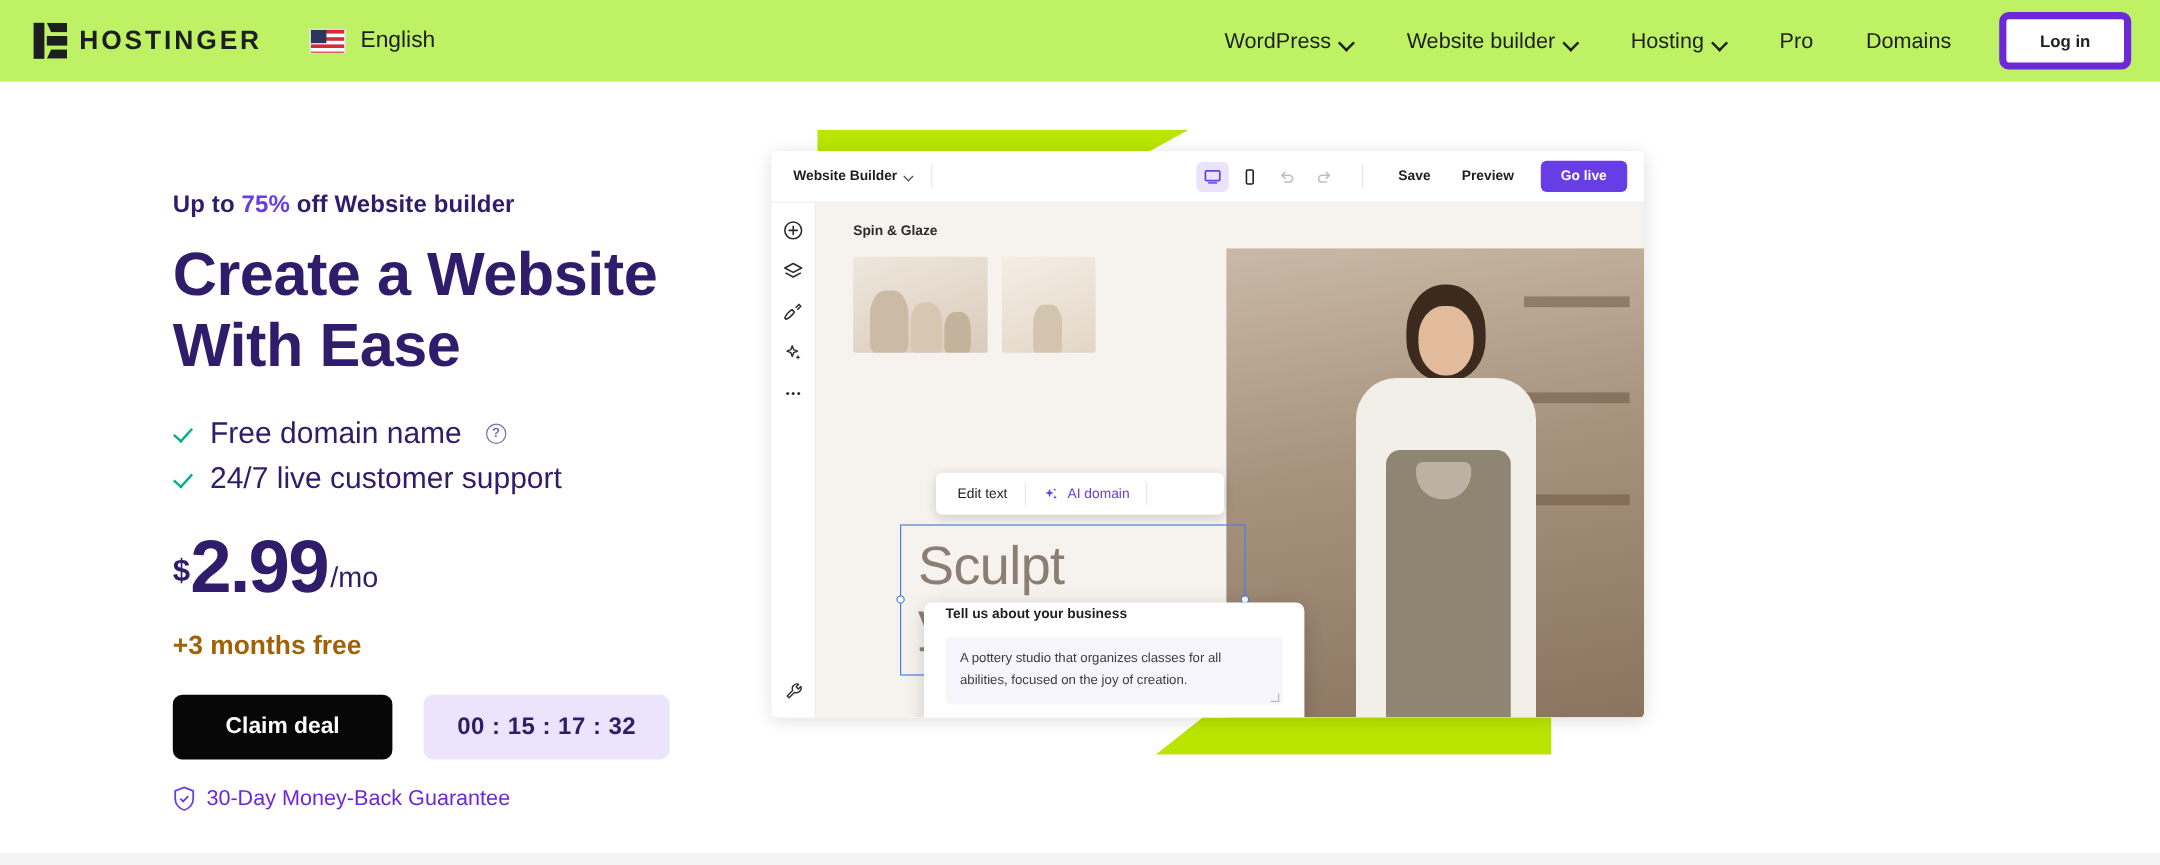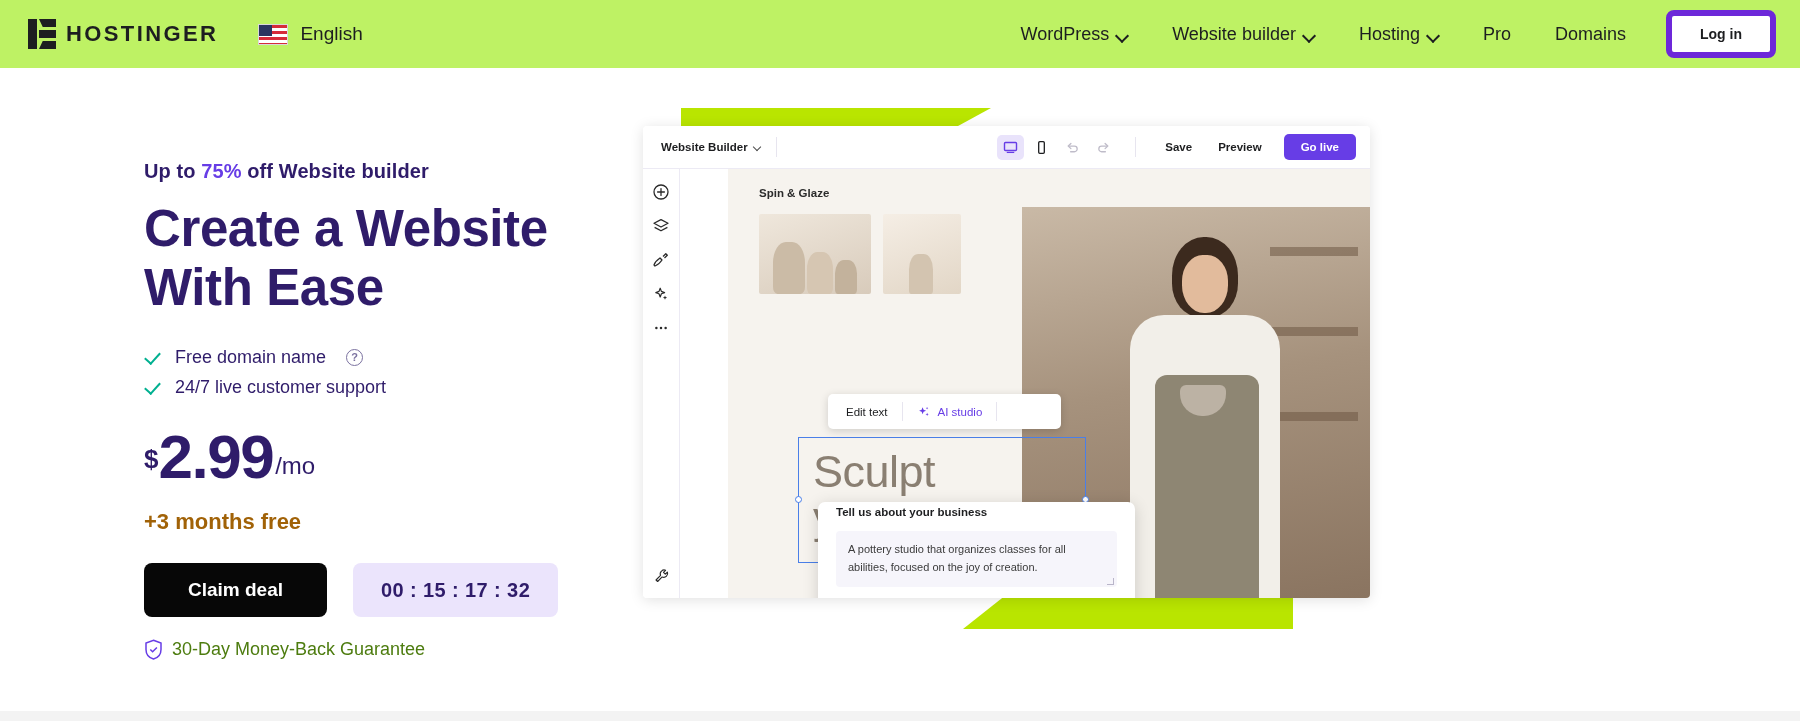--- a/index.html
+++ b/index.html
@@ -68,21 +68,21 @@
     color: #2f1c6a; letter-spacing: -0.4px; max-width: 420px;
   }
   .features { margin-top: 30px; display: flex; flex-direction: column; gap: 9px; }
   .feature { display: flex; align-items: center; gap: 14px; }
   .check { width: 17px; height: 13px; position: relative; flex: none; }
   .check::before {
     content: ""; position: absolute; left: 1px; top: 1px; width: 13px; height: 7px;
     border-left: 2.6px solid #00b090; border-bottom: 2.6px solid #00b090;
     transform: rotate(-48deg);
   }
-  .feature-label { font-size: 18px; color: #2f1c6a; }
+  .feature-label { font-size: 25px; color: #2f1c6a; }
   .info-icon {
     width: 17px; height: 17px; border: 1.7px solid #7b72a0; border-radius: 50%;
     font-size: 11px; line-height: 14px; text-align: center; color: #7b72a0;
     margin-left: 6px; cursor: pointer; font-weight: 700;
   }
 
   .price-row { margin-top: 30px; display: flex; align-items: flex-end; color: #2f1c6a; }
   .cur { font-size: 26px; font-weight: 700; margin-bottom: 12px; }
   .amount { font-size: 62px; font-weight: 700; line-height: 0.95; letter-spacing: -1.5px; }
   .per { font-size: 24px; margin-bottom: 7px; margin-left: 2px; }
@@ -97,21 +97,21 @@
   .timer {
     background: #ebe4fc; color: #2f1c6a; border-radius: 8px;
     height: 54px; display: flex; align-items: center; padding: 0 28px;
     font-size: 20px; font-weight: 700; letter-spacing: .4px;
   }
   .guarantee { margin-top: 22px; display: flex; align-items: center; gap: 9px; }
   .shield {
     width: 19px; height: 21px; position: relative; flex: none;
   }
   .shield svg { display: block; }
-  .guarantee-label { font-size: 18px; color: #4d7c0f; }
+  .guarantee-label { font-size: 18px; color: #6d28d9; }
 
   
   .mock-wrap { position: absolute; left: 643px; top: 108px; width: 1160px; height: 620px; }
   .lime-top {
     position: absolute; left: 38px; top: 0; width: 310px; height: 22px;
     background: #b9e500; clip-path: polygon(0 0, 100% 0, 87% 100%, 0 100%);
   }
   .lime-bottom {
     position: absolute; left: 320px; top: 487px; width: 330px; height: 34px;
     background: #b9e500; clip-path: polygon(13% 0, 100% 0, 100% 100%, 0 100%);
@@ -143,21 +143,21 @@
   }
   .icon-btn.active { background: #e9e3fb; }
   .tb-text {
     font-size: 11.5px; font-weight: 700; color: #1d1e20; padding: 0 11px; cursor: pointer;
   }
   .golive {
     background: #673de6; color: #fff; border-radius: 5px; font-size: 11.5px; font-weight: 700;
     padding: 7px 17px; margin-left: 7px; cursor: pointer;
   }
 
-  .app-body { display: flex; height: 429px; gap: 48px; }
+  .app-body { display: flex; height: 429px; }
   .app-rail {
     width: 37px; border-right: 1px solid #eceaf4; background: #fff;
     display: flex; flex-direction: column; align-items: center; padding-top: 14px; gap: 16px;
     position: relative;
   }
   .rail-icon { width: 18px; height: 18px; cursor: pointer; }
   .rail-bottom { position: absolute; bottom: 14px; left: 10px; }
 
   .canvas { flex: 1; position: relative; background: #f6f3ee; overflow: hidden; }
   .canvas-title {
@@ -447,21 +447,21 @@
 
           <div class="edit-toolbar">
             <span class="et-item">Edit text</span>
             <span class="et-div"></span>
             <span class="et-item ai">
               <svg width="14" height="14" viewBox="0 0 16 16">
                   <path d="M6.4 2.6 7.5 5.5 10.4 6.6 7.5 7.7 6.4 10.6 5.3 7.7 2.4 6.6 5.3 5.5Z" fill="#673DE6"></path>
                   <path d="M11.6 8.8l.55 1.35 1.35.55-1.35.55-.55 1.35-.55-1.35-1.35-.55 1.35-.55Z" fill="#673DE6"></path>
                   <path d="M11.5 2.2l.4 1 1 .4-1 .4-.4 1-.4-1-1-.4 1-.4Z" fill="#673DE6"></path>
                 </svg>
-              <span>AI studio</span>
+              <span>AI domain</span>
             </span>
             <span class="et-div"></span>
             <span class="et-icon">
               <svg width="15" height="15" viewBox="0 0 16 16">
                   <rect x="2" y="2" width="8.5" height="10" rx="1.2" fill="none" stroke="#1d1e20" stroke-width="1.3"></rect>
                   <rect x="5.6" y="4.6" width="8.5" height="10" rx="1.2" fill="#fff" stroke="#1d1e20" stroke-width="1.3"></rect>
                 </svg>
             </span>
             <span class="et-icon">
               <svg width="16" height="16" viewBox="0 0 18 18">

